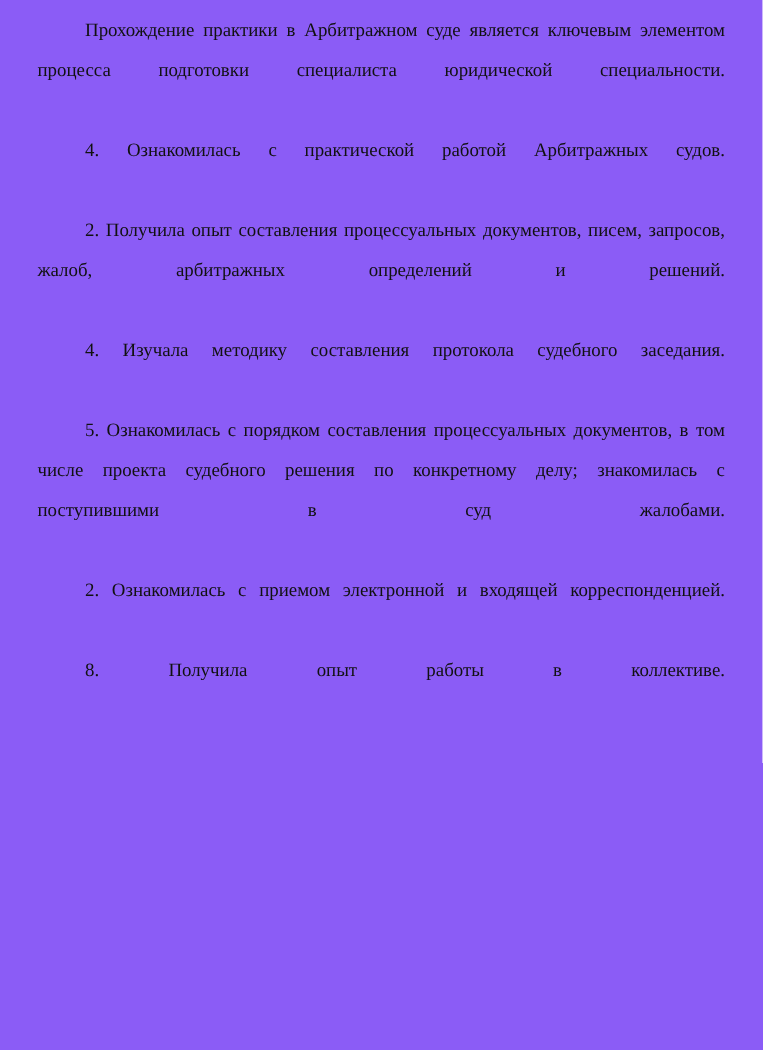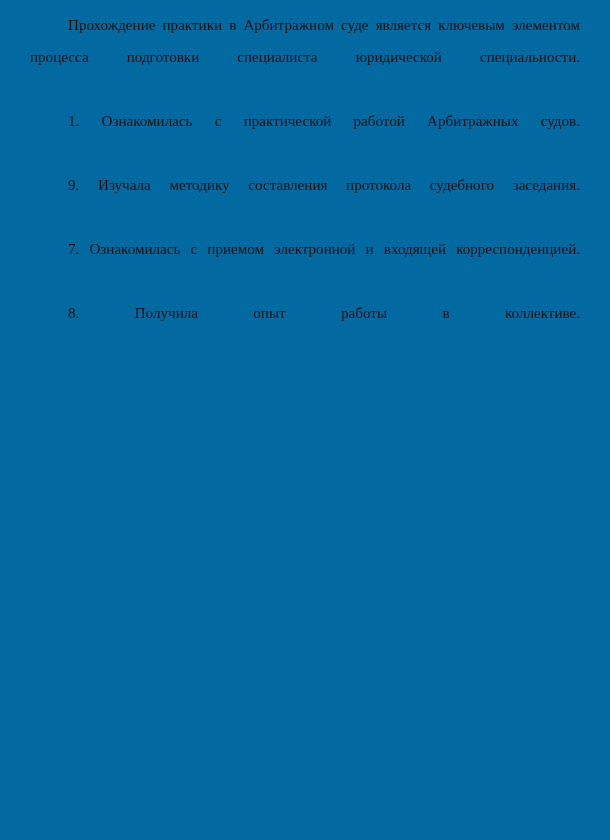--- a/index.html
+++ b/index.html
@@ -11,21 +11,21 @@
   body {
     font-family: "Liberation Serif", "DejaVu Serif", serif;
     color: #111111;
     -webkit-font-smoothing: antialiased;
   }
   .page {
     position: relative;
     width: 610px;
     height: 840px;
     margin: 0 auto;
-    background: #0369a1;
+    background: #8b5cf6;
     overflow: hidden;
     box-sizing: border-box;
   }
   .doc-body {
     position: absolute;
     left: 30px;
     top: 9px;
     width: 550px;
   }
   p.para {
@@ -50,26 +50,28 @@
 </style>
 </head>
 <body>
 
 <div class="page">
   <div class="doc-body">
 
     <p class="para">Прохождение практики в Арбитражном суде является ключевым элементом процесса подготовки специалиста юридической специальности.</p>
 
 
-    <p class="para">1. Ознакомилась с практической работой Арбитражных судов.</p>
+    <p class="para">4. Ознакомилась с практической работой Арбитражных судов.</p>
+
+    <p class="para">2. Получила опыт составления процессуальных документов, писем, запросов, жалоб, арбитражных определений и решений.</p>
 
 
+    <p class="para">4. Изучала методику составления протокола судебного заседания.</p>
 
-    <p class="para">9. Изучала методику составления протокола судебного заседания.</p>
+    <p class="para">5. Ознакомилась с порядком составления процессуальных документов, в том числе проекта судебного решения по конкретному делу; знакомилась с поступившими в суд жалобами.</p>
 
 
-
-    <p class="para">7. Ознакомилась с приемом электронной и входящей корреспонденцией.</p>
+    <p class="para">2. Ознакомилась с приемом электронной и входящей корреспонденцией.</p>
 
     <p class="para">8. Получила опыт работы в коллективе.</p>
 
   </div>
 </div>
 
 </body></html>

